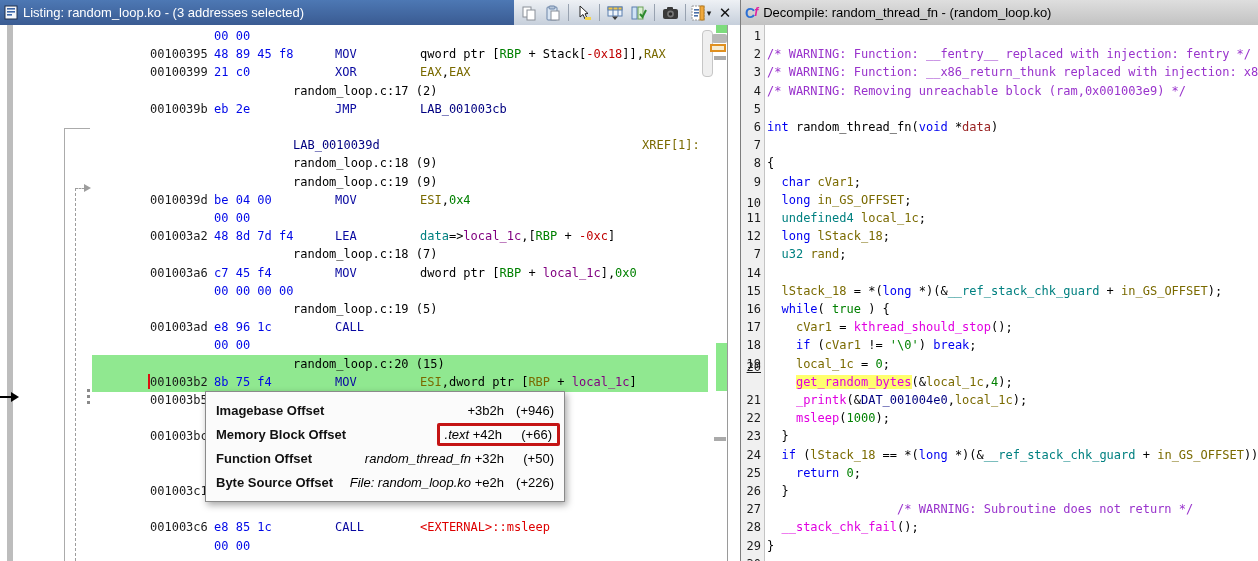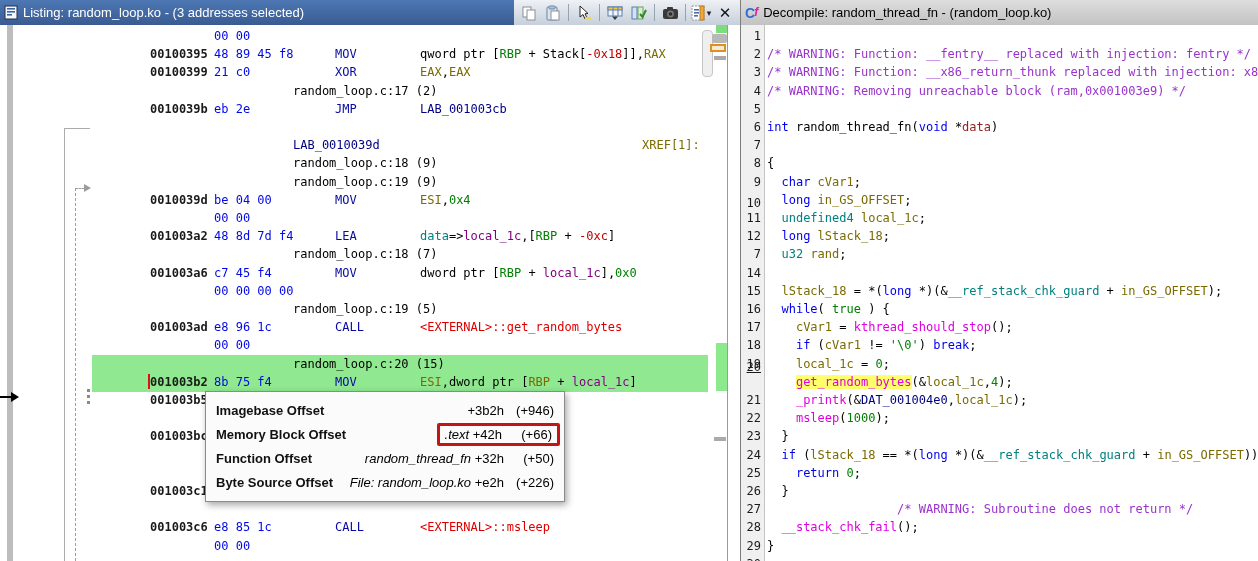--- a/index.html
+++ b/index.html
@@ -43,21 +43,21 @@
   .rscroll{position:absolute;left:702px;top:5px;width:9px;height:45px;background:#efefef;
            border:1px solid #c6c6c6;border-radius:4px;}
   .mark{position:absolute;}
   .lborder{position:absolute;left:727px;top:0;bottom:0;width:1px;background:#9a9a9a;}
 
   
   #listing-rows{position:absolute;inset:0;}
   .lrow{position:absolute;left:0;width:740px;height:18px;font-size:12px;line-height:18px;white-space:pre;}
   .lrow .hl-bar{position:absolute;left:92px;width:616px;top:0;bottom:-1px;background:#90e890;z-index:0;}
   .lrow span.tk{position:absolute;top:0;z-index:1;white-space:pre;}
-  .tk-addr{color:#1a1a1a;font-weight:bold;} .tk-bytes{color:#0008e8;} .tk-mnem{color:#0909a0;}
+  .tk-addr{color:#1a1a1a;} .tk-bytes{color:#0008e8;} .tk-mnem{color:#0909a0;}
   .tk-reg{color:#7a6a00;}  .tk-rgn{color:#008000;}  .tk-sc{color:#008000;}
   .tk-neg{color:#c00000;}  .tk-ext{color:#dd0000;}  .tk-lab{color:#000080;}
   .tk-xref{color:#7a6a00;} .tk-srcm{color:#000;}    .tk-teal{color:#008080;}
   .tk-pur{color:#800080;}  .tk-p{color:#000;text-align:right;}
   .tk-caret{display:block;width:2px;height:15px;background:#dd1111;margin-top:1px;}
 
   
   #tooltip{position:absolute;left:205px;top:366px;width:360px;min-height:108px;z-index:20;
            background:#fbfbfb;border:1px solid #8a8a8a;box-shadow:2px 3px 7px rgba(0,0,0,.35);
            font-family:"Liberation Sans","DejaVu Sans",sans-serif;font-size:13px;padding:6px 10px 7px 10px;box-sizing:border-box;}
@@ -192,21 +192,21 @@
           <div class="lrow" style="top: 111.2px;"><span class="tk tk-lab" style="left: 293px;">LAB_0010039d</span><span class="tk tk-xref" style="left: 642px;">XREF[1]:</span></div>
           <div class="lrow" style="top: 129.4px;"><span class="tk tk-srcm" style="left: 293px;">random_loop.c:18 (9)</span></div>
           <div class="lrow" style="top: 147.6px;"><span class="tk tk-srcm" style="left: 293px;">random_loop.c:19 (9)</span></div>
           <div class="lrow" style="top: 165.8px;"><span class="tk tk-addr" style="left: 150px;">0010039d</span><span class="tk tk-bytes" style="left: 214px;">be 04 00</span><span class="tk tk-mnem" style="left: 335px;">MOV</span><span class="tk tk-p" style="left: 420px;"><span class="tk-reg">ESI</span><span class="tk-p">,</span><span class="tk-sc">0x4</span></span></div>
           <div class="lrow" style="top: 184px;"><span class="tk tk-bytes" style="left: 214px;">00 00</span></div>
           <div class="lrow" style="top: 202.2px;"><span class="tk tk-addr" style="left: 150px;">001003a2</span><span class="tk tk-bytes" style="left: 214px;">48 8d 7d f4</span><span class="tk tk-mnem" style="left: 335px;">LEA</span><span class="tk tk-p" style="left: 420px;"><span class="tk-teal">data</span><span class="tk-p">=&gt;</span><span class="tk-pur">local_1c</span><span class="tk-p">,[</span><span class="tk-rgn">RBP</span><span class="tk-p"> + </span><span class="tk-neg">-0xc</span><span class="tk-p">]</span></span></div>
           <div class="lrow" style="top: 220.4px;"><span class="tk tk-srcm" style="left: 293px;">random_loop.c:18 (7)</span></div>
           <div class="lrow" style="top: 238.6px;"><span class="tk tk-addr" style="left: 150px;">001003a6</span><span class="tk tk-bytes" style="left: 214px;">c7 45 f4</span><span class="tk tk-mnem" style="left: 335px;">MOV</span><span class="tk tk-p" style="left: 420px;"><span class="tk-p">dword ptr [</span><span class="tk-rgn">RBP</span><span class="tk-p"> + </span><span class="tk-pur">local_1c</span><span class="tk-p">],</span><span class="tk-sc">0x0</span></span></div>
           <div class="lrow" style="top: 256.8px;"><span class="tk tk-bytes" style="left: 214px;">00 00 00 00</span></div>
           <div class="lrow" style="top: 275px;"><span class="tk tk-srcm" style="left: 293px;">random_loop.c:19 (5)</span></div>
-          <div class="lrow" style="top: 293.2px;"><span class="tk tk-addr" style="left: 150px;">001003ad</span><span class="tk tk-bytes" style="left: 214px;">e8 96 1c</span><span class="tk tk-mnem" style="left: 335px;">CALL</span><span class="tk tk-p" style="left: 420px;"><span class="tk-ext">&lt;EXTERNAL&gt;::get_random_bytes</span></span></div>
+          <div class="lrow" style="top: 293.2px;"><span class="tk tk-addr" style="left: 150px;">001003ad</span><span class="tk tk-bytes" style="left: 214px;">e8 96 1c</span><span class="tk tk-mnem" style="left: 335px;">CALL</span></div>
           <div class="lrow" style="top: 311.4px;"><span class="tk tk-bytes" style="left: 214px;">00 00</span></div>
           <div class="lrow" style="top: 329.6px;"><span class="hl-bar"></span><span class="tk tk-srcm" style="left: 293px;">random_loop.c:20 (15)</span></div>
           <div class="lrow" style="top: 347.8px;"><span class="hl-bar"></span><span class="tk tk-caret" style="left: 148px;"></span><span class="tk tk-addr" style="left: 150px;">001003b2</span><span class="tk tk-bytes" style="left: 214px;">8b 75 f4</span><span class="tk tk-mnem" style="left: 335px;">MOV</span><span class="tk tk-p" style="left: 420px;"><span class="tk-reg">ESI</span><span class="tk-p">,dword ptr [</span><span class="tk-reg">RBP</span><span class="tk-p"> + </span><span class="tk-pur">local_1c</span><span class="tk-p">]</span></span></div>
           <div class="lrow" style="top: 366px;"><span class="tk tk-addr" style="left: 150px;">001003b5</span></div>
           <div class="lrow" style="top: 402.4px;"><span class="tk tk-addr" style="left: 150px;">001003bc</span></div>
           <div class="lrow" style="top: 457px;"><span class="tk tk-addr" style="left: 150px;">001003c1</span></div>
           <div class="lrow" style="top: 493.4px;"><span class="tk tk-addr" style="left: 150px;">001003c6</span><span class="tk tk-bytes" style="left: 214px;">e8 85 1c</span><span class="tk tk-mnem" style="left: 335px;">CALL</span><span class="tk tk-p" style="left: 420px;"><span class="tk-ext">&lt;EXTERNAL&gt;::msleep</span></span></div>
           <div class="lrow" style="top: 511.6px;"><span class="tk tk-bytes" style="left: 214px;">00 00</span></div>
         </div>
 

